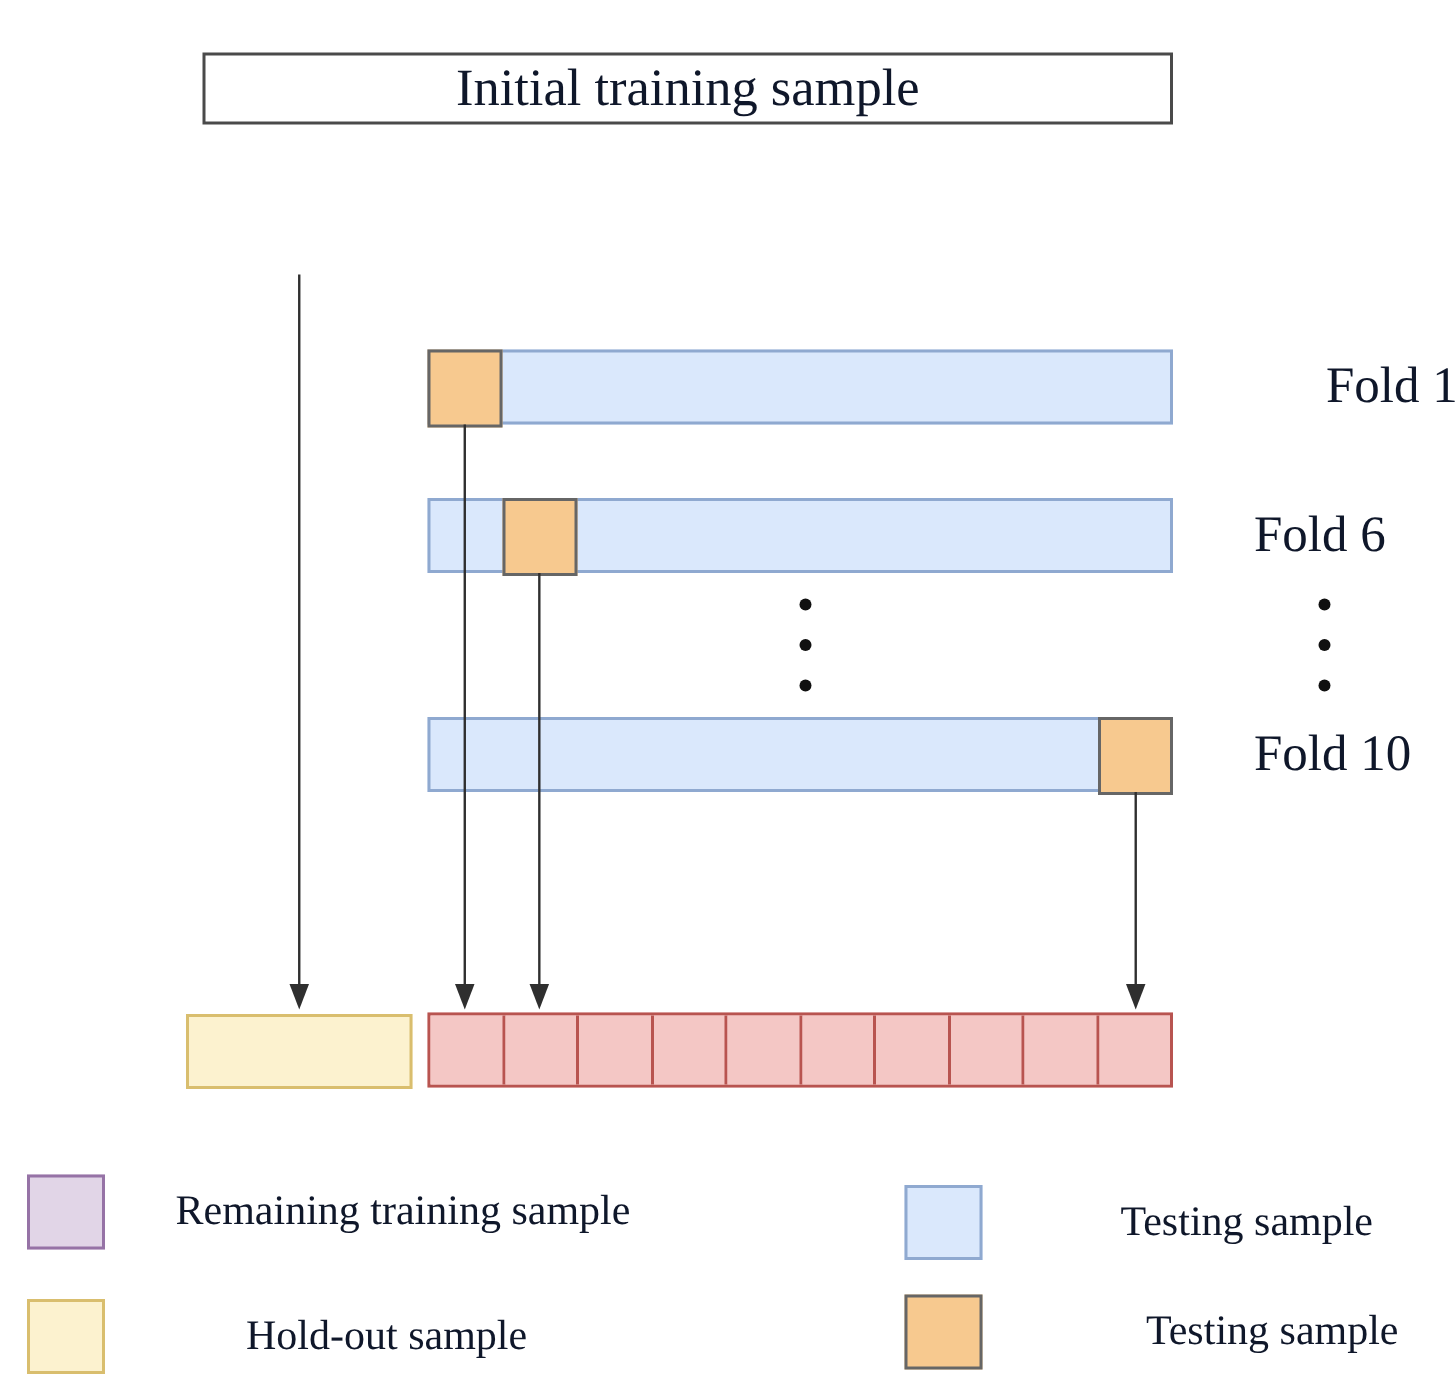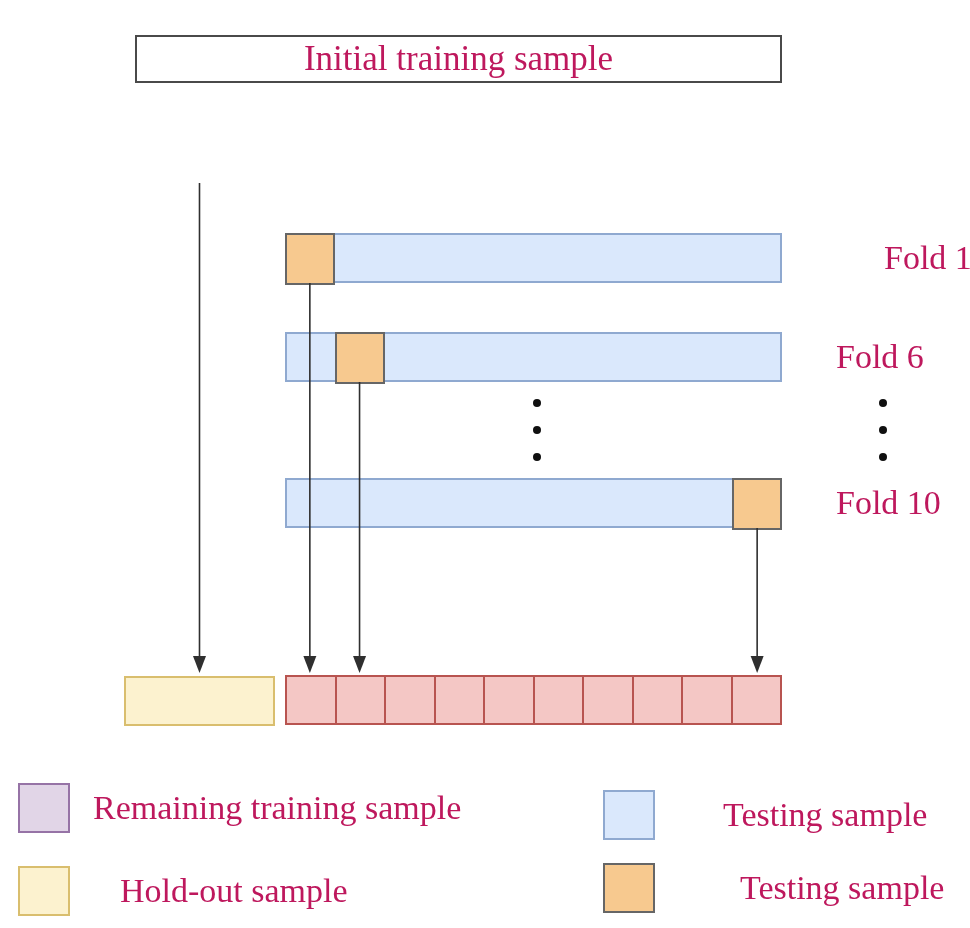--- a/index.html
+++ b/index.html
@@ -1,21 +1,21 @@
 <!DOCTYPE html>
 <html style="--holdout-fill: #FCF2CF; --holdout-border: #D9BE6E; --remaining-fill: #E1D5E7; --remaining-border: #9673A6; --training-fill: #DAE8FC; --training-border: #8FA9D0; --testing-fill: #F7C98F; --testing-border: #666666; --validation-fill: #F4C7C5; --validation-border: #B85450;"><head>
 <meta charset="utf-8">
 <style>
   html, body { margin: 0; padding: 0; background: #ffffff; }
   .canvas {
     position: relative;
     width: 970px; height: 928px;
     background: #ffffff;
     font-family: "Liberation Serif", "DejaVu Serif", serif;
-    color: #be185d;
+    color: #0f172a;
     overflow: hidden;
   }
   .box {
     position: absolute;
     box-sizing: border-box;
     display: flex; align-items: center; justify-content: center;
   }
   .title-box {
     left: 135px; top: 35px; width: 647px; height: 48px;
     background: #ffffff; border: 2px solid #4a4a4a;
@@ -68,28 +68,28 @@
     border-right: 2px solid var(--validation-border);
   }
   .segment:last-child { border-right: none; }
   .legend-swatch {
     position: absolute; width: 52px; height: 50px;
     box-sizing: border-box; border-width: 2px; border-style: solid;
   }
   .legend-label {
     position: absolute; height: 50px;
     display: flex; align-items: center;
-    font-size: 34px; white-space: nowrap;
+    font-size: 28px; white-space: nowrap; margin-left: 24px;
   }
   .sw-remaining { left: 18px; top: 783px; background: var(--remaining-fill); border-color: var(--remaining-border); }
   .sw-holdout   { left: 18px; top: 866px; background: var(--holdout-fill);   border-color: var(--holdout-border); }
   .sw-training  { left: 603px; top: 790px; background: var(--training-fill); border-color: var(--training-border); }
   .sw-testing   { left: 603px; top: 863px; background: var(--testing-fill);  border-color: var(--testing-border); }
   .lbl-remaining { left: 93px;  top: 783px; }
-  .lbl-holdout   { left: 120px; top: 866px; text-align: right; }
+  .lbl-holdout   { left: 140px; top: 866px; text-align: right; }
   .lbl-training  { left: 723px; top: 790px; }
   .lbl-testing   { left: 740px; top: 863px; }
 </style>
 </head>
 <body>
 
 <div class="canvas">
 
   <div class="box title-box">
     <span>Initial training sample</span>

